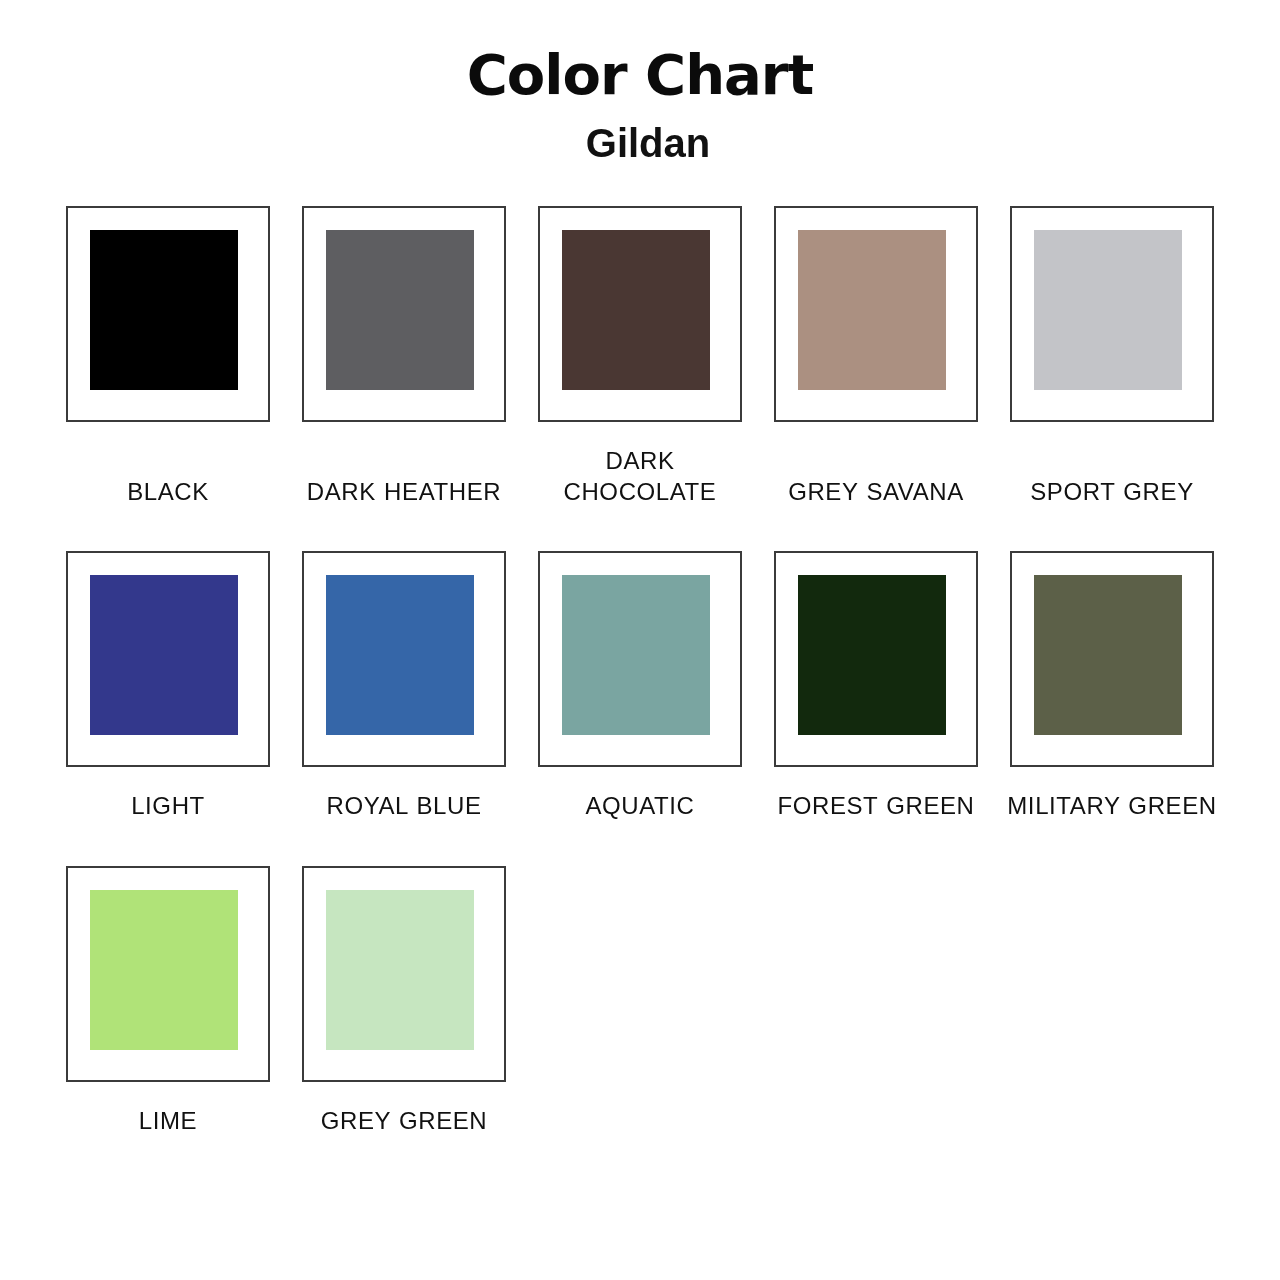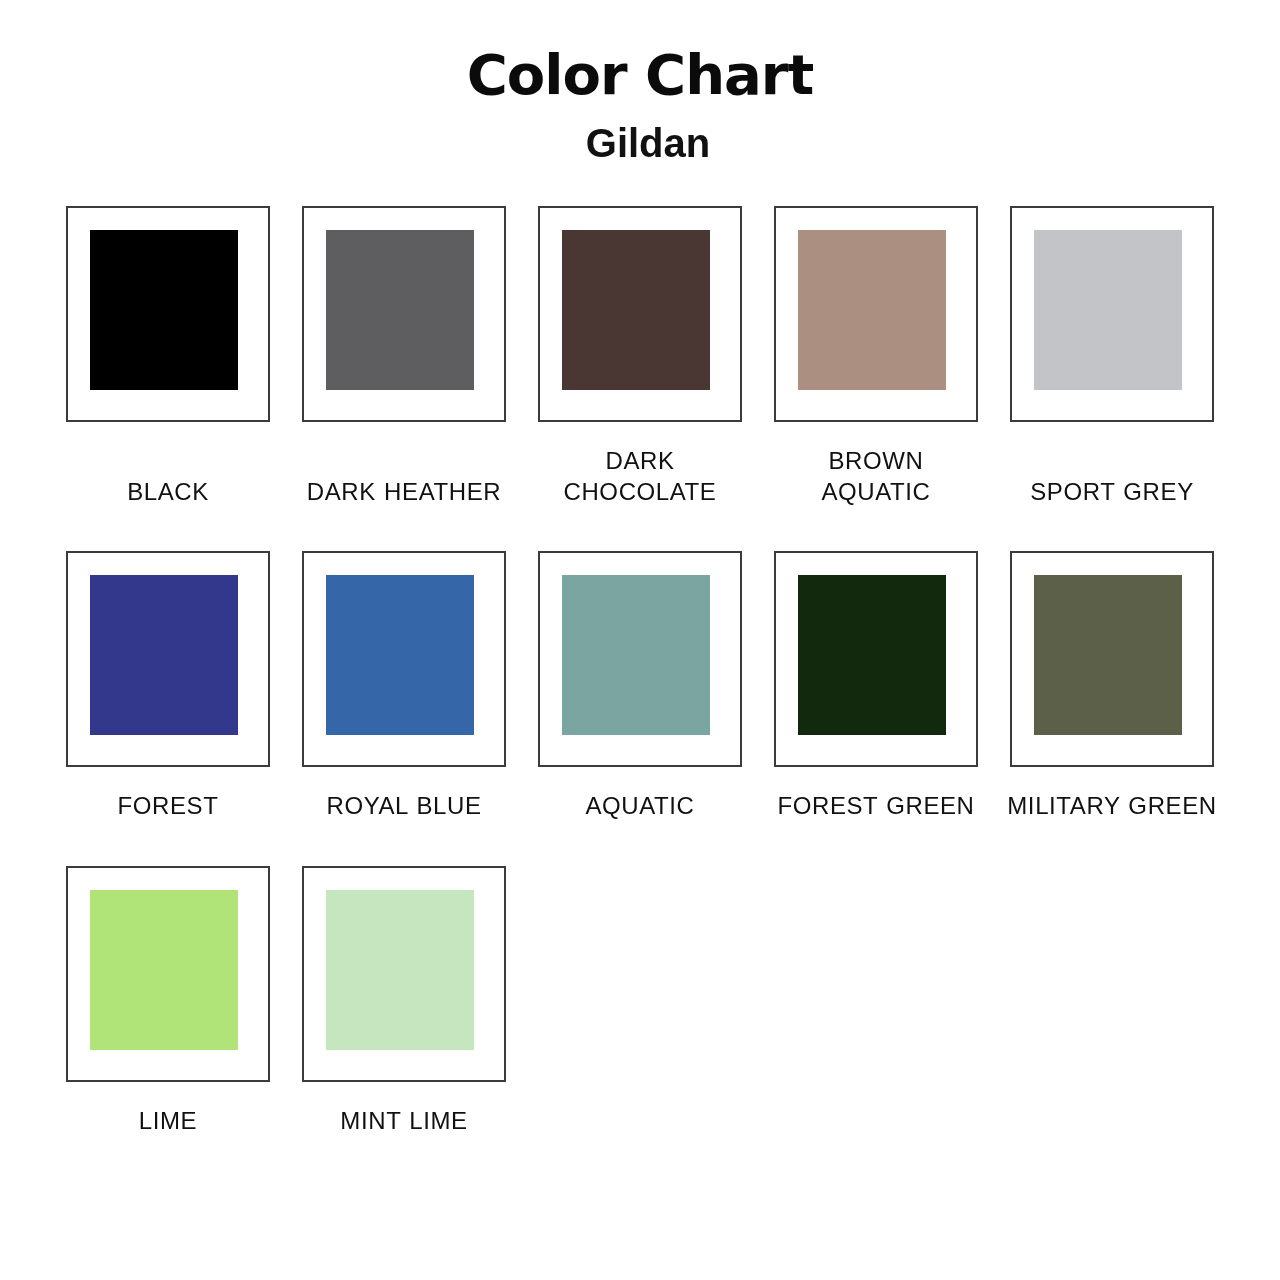--- a/index.html
+++ b/index.html
@@ -122,33 +122,33 @@
       <div class="cell">
         <div class="frame">
           <div class="chip" style="background: rgb(74, 55, 51);"></div>
         </div>
         <div class="label">DARK CHOCOLATE</div>
       </div>
       <div class="cell">
         <div class="frame">
           <div class="chip" style="background: rgb(171, 144, 129);"></div>
         </div>
-        <div class="label">BROWN AQUATIC</div>
+        <div class="label">GREY SAVANA</div>
       </div>
       <div class="cell">
         <div class="frame">
           <div class="chip" style="background: rgb(195, 196, 200);"></div>
         </div>
         <div class="label">SPORT GREY</div>
       </div>
       <div class="cell">
         <div class="frame">
           <div class="chip" style="background: rgb(51, 56, 140);"></div>
         </div>
-        <div class="label">FOREST</div>
+        <div class="label">LIGHT</div>
       </div>
       <div class="cell">
         <div class="frame">
           <div class="chip" style="background: rgb(53, 102, 168);"></div>
         </div>
         <div class="label">ROYAL BLUE</div>
       </div>
       <div class="cell">
         <div class="frame">
           <div class="chip" style="background: rgb(122, 165, 161);"></div>
@@ -170,17 +170,17 @@
       <div class="cell">
         <div class="frame">
           <div class="chip" style="background: rgb(176, 227, 120);"></div>
         </div>
         <div class="label">LIME</div>
       </div>
       <div class="cell">
         <div class="frame">
           <div class="chip" style="background: rgb(198, 230, 192);"></div>
         </div>
-        <div class="label">MINT LIME</div>
+        <div class="label">GREY GREEN</div>
       </div>
     </div>
 
 </div>
 
 </body></html>

